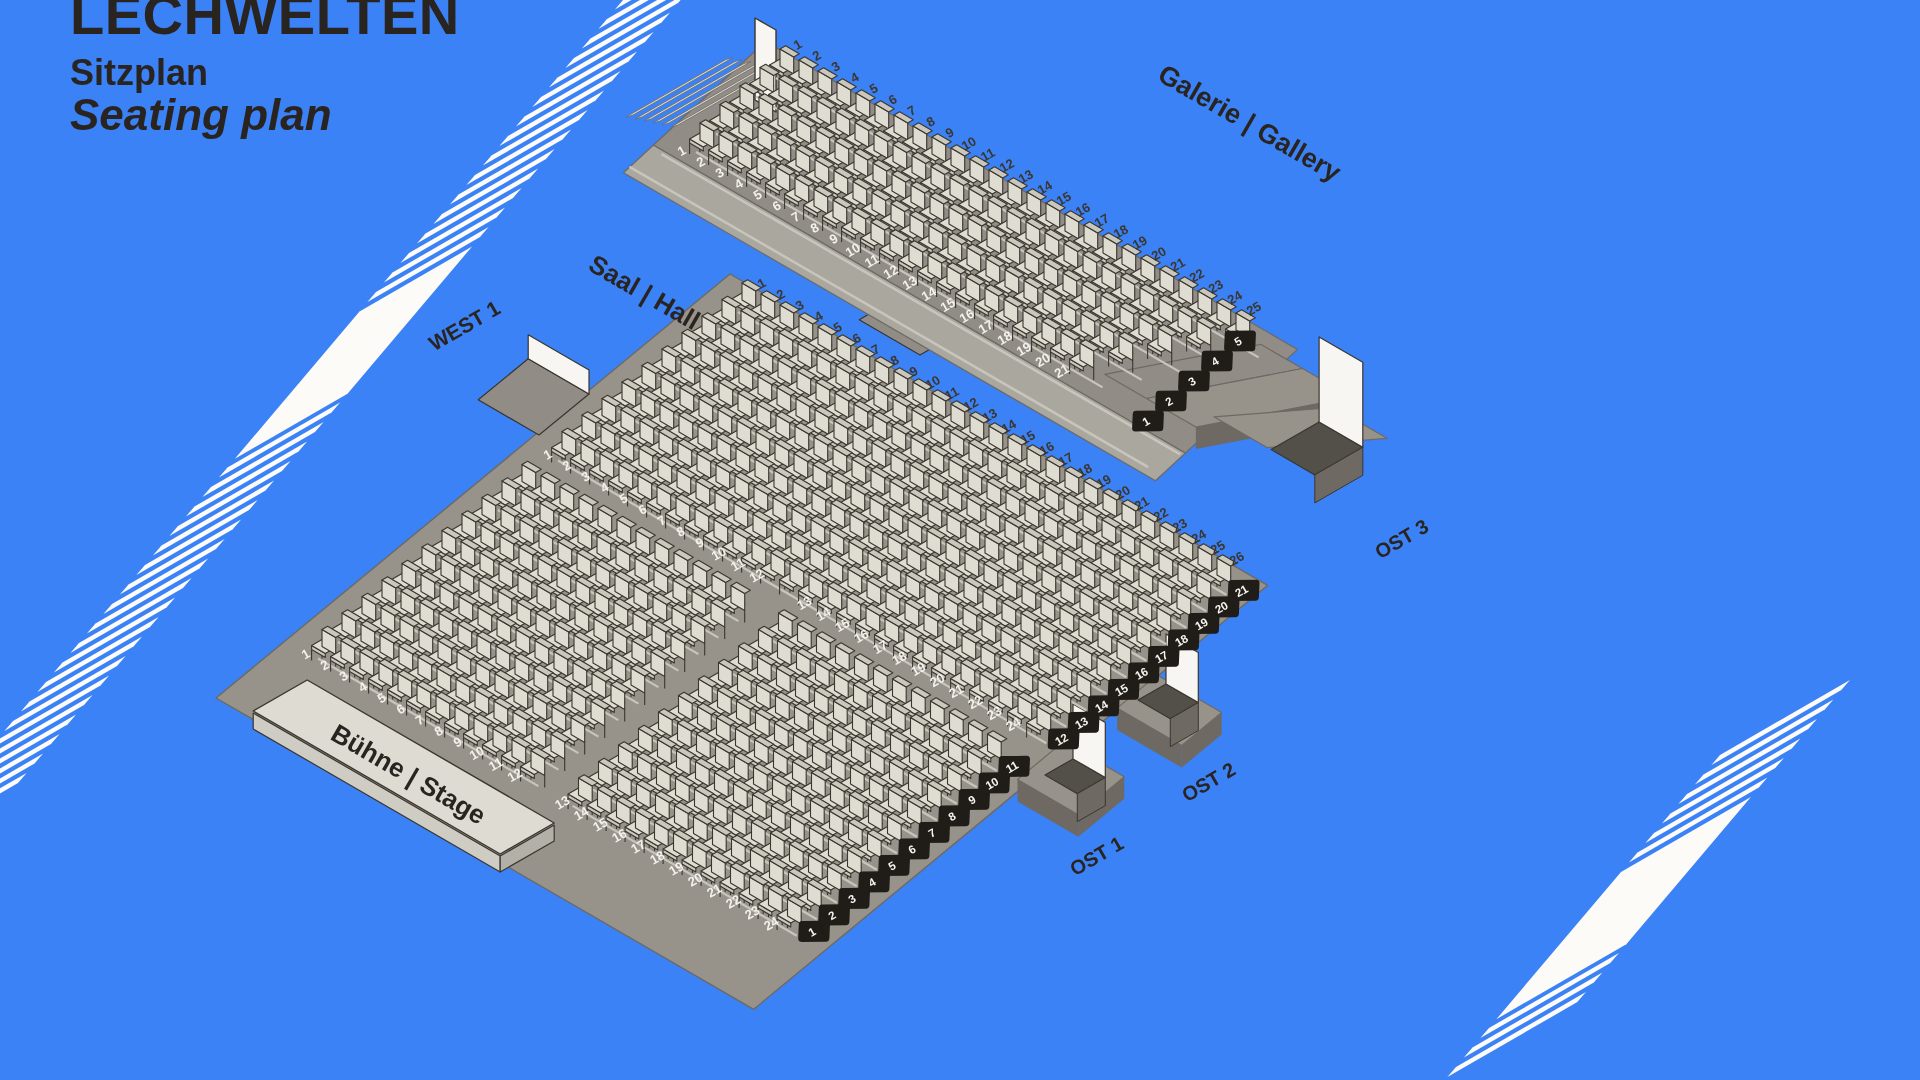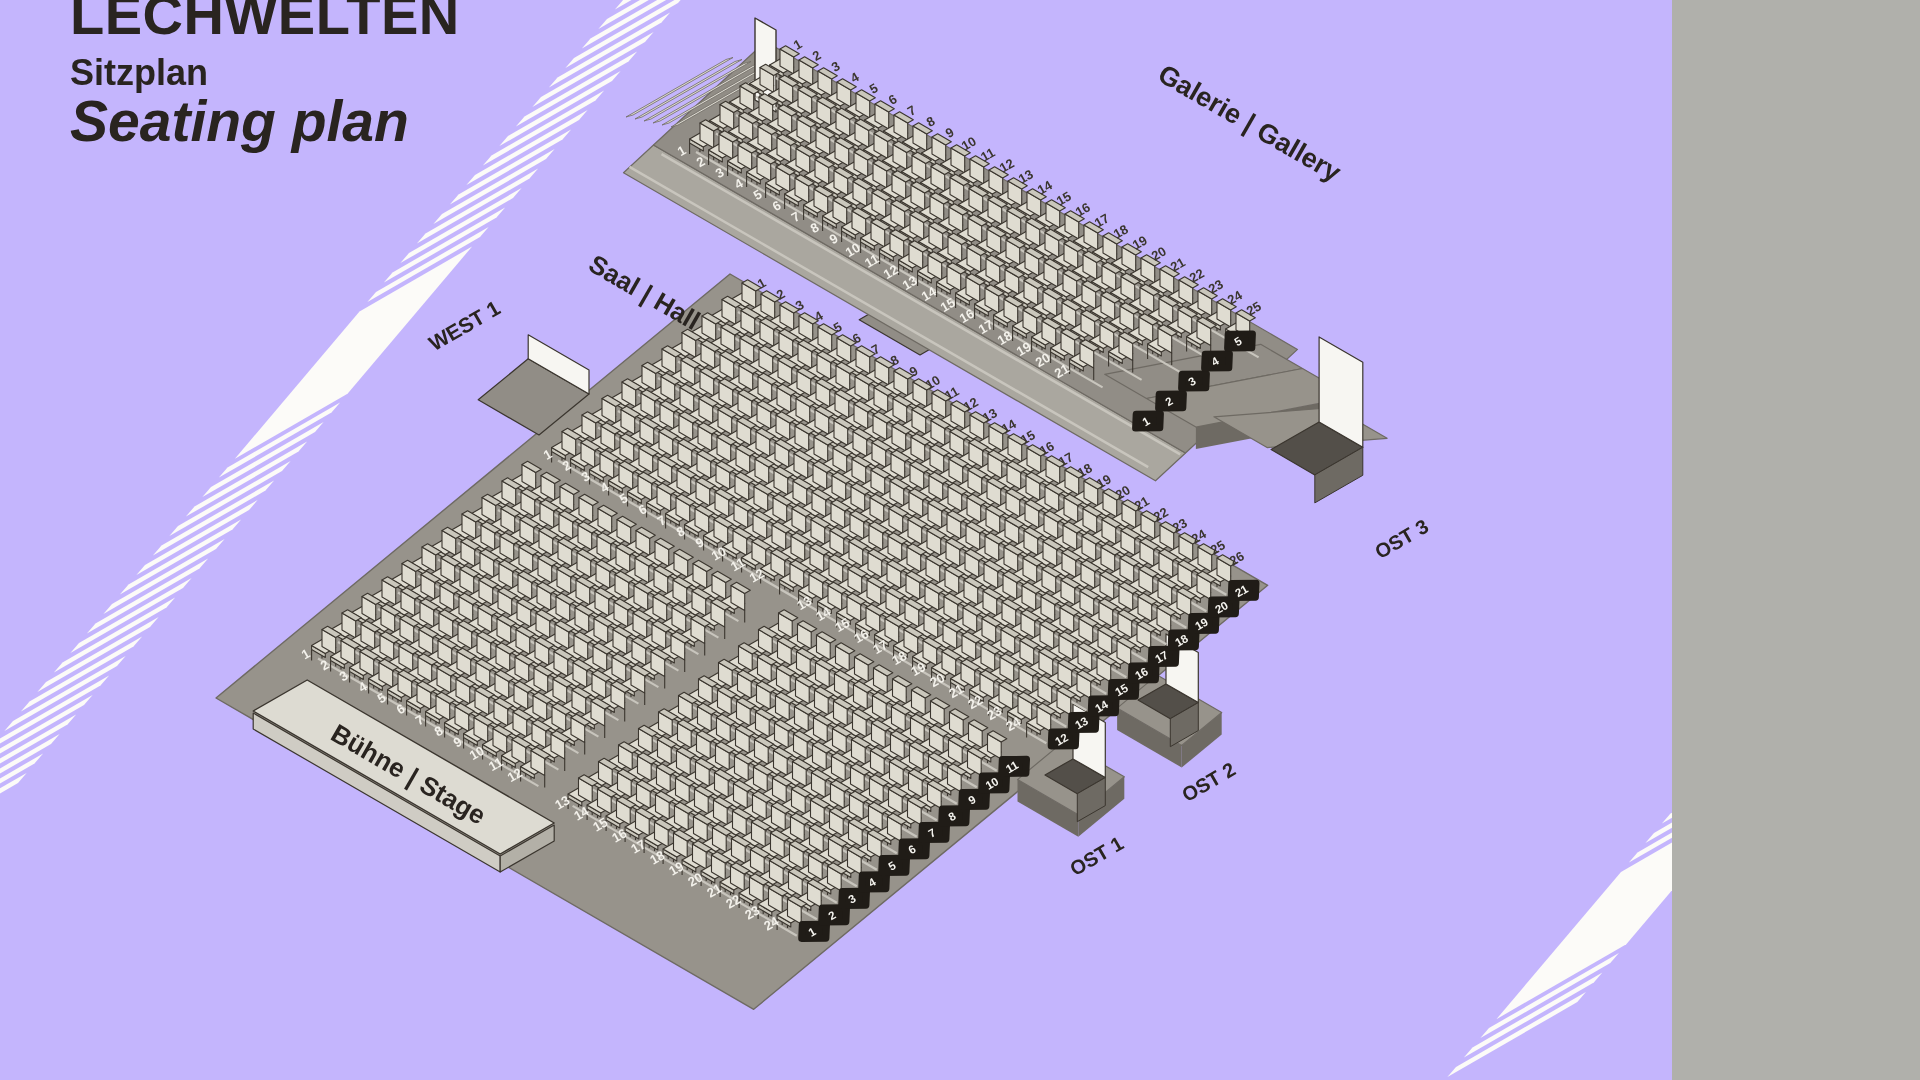--- a/index.html
+++ b/index.html
@@ -1,22 +1,22 @@
 <!DOCTYPE html>
 <html><head>
 <meta charset="utf-8">
 <style>
   html,body{margin:0;padding:0;background:#b0b0ab;}
-  #frame{position:relative;width:1672px;height:1080px;overflow:hidden;
-         background:#c4b5fd;font-family:"Liberation Sans",sans-serif;}
+  #frame{position:relative;width:1920px;height:1080px;overflow:hidden;
+         background:#3b82f6;font-family:"Liberation Sans",sans-serif;}
   #scene{position:absolute;left:0;top:0;}
   #titleblock{position:absolute;left:70px;top:-14px;color:#292420;z-index:5;line-height:1.04;}
   #title-main{font-size:56px;font-weight:bold;letter-spacing:.5px;}
   #title-sub1{font-size:36px;font-weight:bold;margin-top:10px;}
-  #title-sub2{font-size:57px;font-weight:bold;font-style:italic;}
+  #title-sub2{font-size:44px;font-weight:bold;font-style:italic;}
   text{font-family:"Liberation Sans",sans-serif;}
 </style>
 </head>
 <body>
 
 <div id="frame">
   <div id="titleblock">
     <div id="title-main">LECHWELTEN</div>
     <div id="title-sub1">Sitzplan</div>
     <div id="title-sub2">Seating plan</div>

